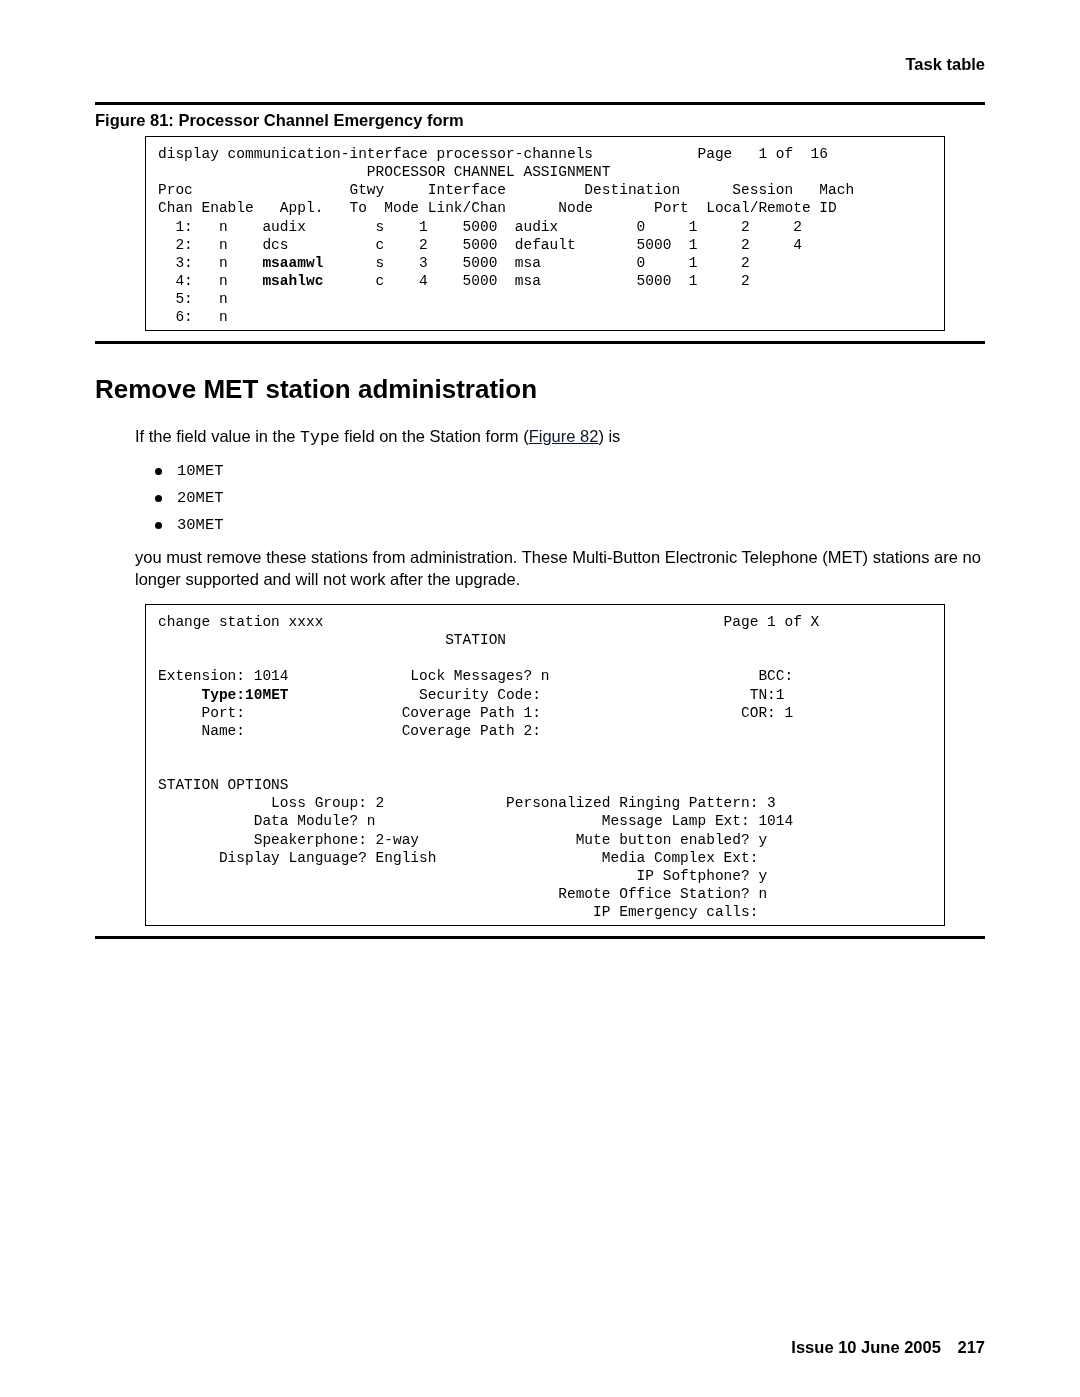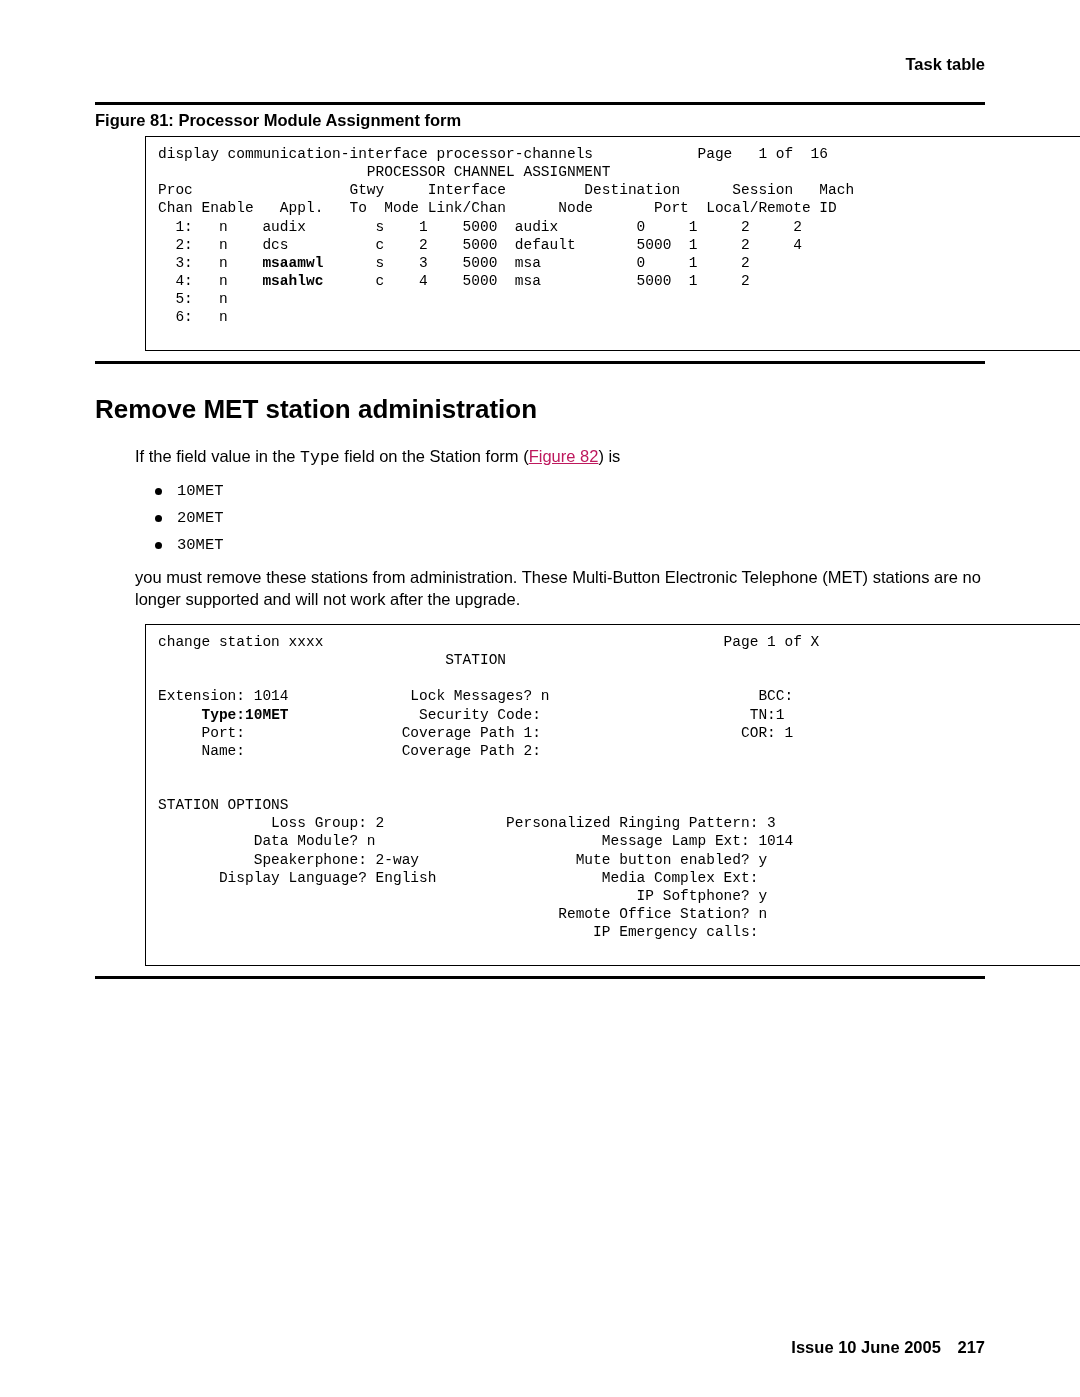--- a/index.html
+++ b/index.html
@@ -32,23 +32,23 @@
     font-weight: bold;
     font-size: 16.5px;
     margin: 6px 0 6px 0;
   }
   .term-box {
     border: 1.5px solid #000;
     font-family: "Courier New", Courier, monospace;
     font-size: 14.5px;
     line-height: 1.25;
     white-space: pre;
-    padding: 8px 10px 24px 12px;
+    padding: 8px 10px 4px 12px;
     margin: 0 0 10px 50px;
-    width: 936px;
+    width: 800px;
     box-sizing: border-box;
     overflow: hidden;
   }
   .term-box b { font-weight: bold; text-align: right; }
   h2.section {
     font-size: 26px;
     font-weight: bold;
     margin: 30px 0 20px 0;
   }
   p.body {
@@ -72,21 +72,21 @@
     content: "";
     position: absolute;
     left: 0;
     top: 6px;
     width: 7px;
     height: 7px;
     background: #000;
     border-radius: 50%;
   }
   .mono { font-family: "Courier New", Courier, monospace; }
-  a.link { color: #be185d; text-decoration: underline; }
+  a.link { color: #0f172a; text-decoration: underline; }
   .footer {
     position: absolute;
     bottom: 40px;
     right: 95px;
     font-size: 16.5px;
     font-weight: bold;
   }
   .footer .pn { margin-left: 12px; }
   .fig-block { margin-top: 0; }
   .fig-block .fig-caption { margin-left: 0; }
@@ -94,21 +94,21 @@
 </head>
 <body>
 
 <div class="page">
 
   <div class="header-right">Task table</div>
 
   <hr class="thick-rule">
 
   <div class="fig-block">
-    <div class="fig-caption">Figure 81: Processor Module Assignment form</div>
+    <div class="fig-caption">Figure 81: Processor Channel Emergency form</div>
     <div class="term-box" id="term81">display communication-interface processor-channels            Page   1 of  16
                         PROCESSOR CHANNEL ASSIGNMENT
 Proc                  Gtwy     Interface         Destination      Session   Mach
 Chan Enable   Appl.   To  Mode Link/Chan      Node       Port  Local/Remote ID
   1:   n    audix        s    1    5000  audix         0     1     2     2
   2:   n    dcs          c    2    5000  default       5000  1     2     4
   3:   n    <b>msaamwl</b>      s    3    5000  msa           0     1     2
   4:   n    <b>msahlwc</b>      c    4    5000  msa           5000  1     2
   5:   n
   6:   n</div>

